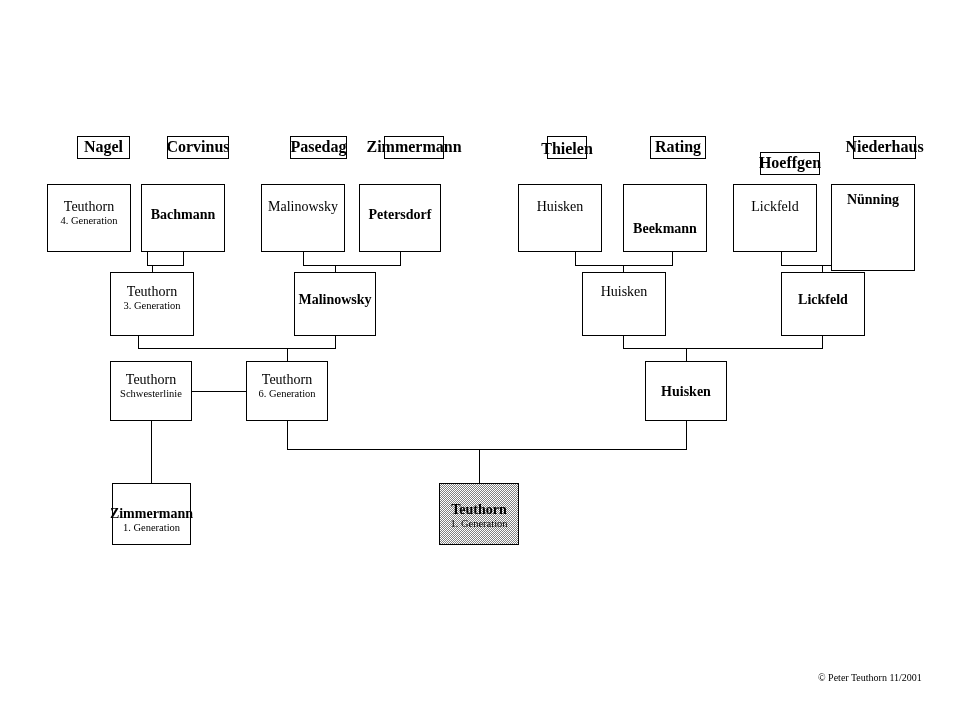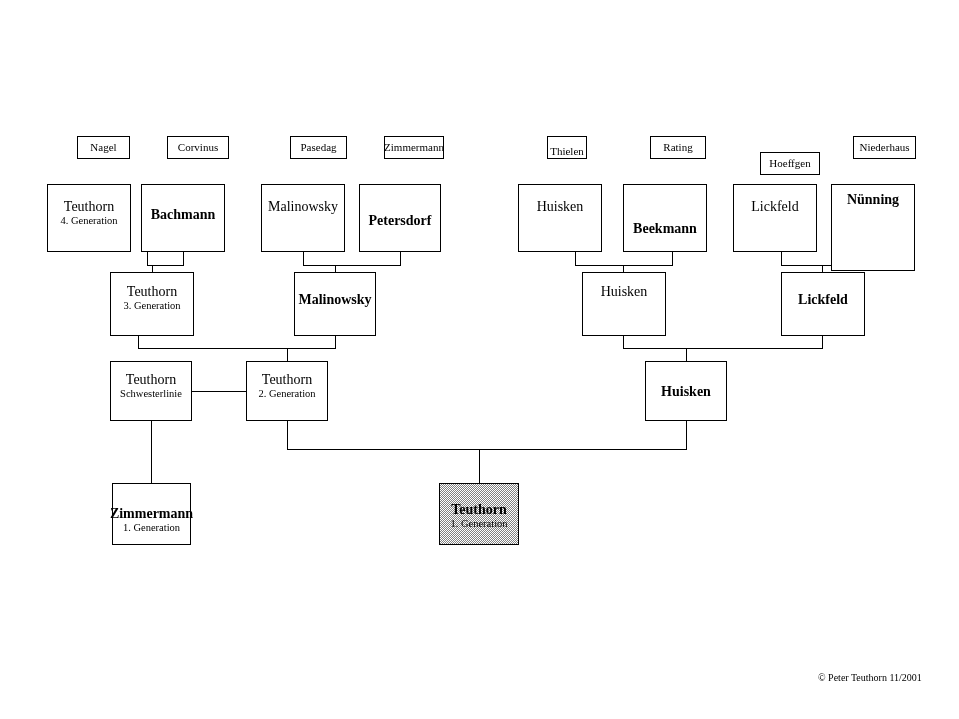--- a/index.html
+++ b/index.html
@@ -52,22 +52,22 @@
     white-space: nowrap;
     color: #000000;
     line-height: 1.05;
   }
 
   
   .tiny {
     justify-content: center;
   }
   .tiny .nm {
-    font-size: 11px;
-    font-weight: normal;
+    font-size: 16px;
+    font-weight: bold;
     font-family: "Liberation Serif", "DejaVu Serif", serif;
   }
 
   
   .gen .nm {
     font-size: 14px;
     font-family: "Liberation Serif", "DejaVu Serif", serif;
   }
   .gen .sub {
     font-size: 10.5px;
@@ -140,21 +140,21 @@
   <div class="node gen" style="left:47px;  top:184px; width:84px;  height:68px; padding-top:15px;">
     <span class="nm">Teuthorn</span>
     <span class="sub">4. Generation</span>
   </div>
   <div class="node gen bold" style="left:141px; top:184px; width:84px;  height:68px; padding-top:15px;">
     <span class="nm">Bachmann</span>
   </div>
   <div class="node gen" style="left:261px; top:184px; width:84px;  height:68px; padding-top:15px;">
     <span class="nm">Malinowsky</span>
   </div>
-  <div class="node gen bold" style="left:359px; top:184px; width:82px;  height:68px; padding-top:21px;">
+  <div class="node gen bold" style="left:359px; top:184px; width:82px;  height:68px; padding-top:15px;">
     <span class="nm">Petersdorf</span>
   </div>
   <div class="node gen" style="left:518px; top:184px; width:84px;  height:68px; padding-top:15px;">
     <span class="nm">Huisken</span>
   </div>
   <div class="node gen bold" style="left:623px; top:184px; width:84px;  height:68px; padding-top:15px;justify-content:center;">
     <span class="nm">Beekmann</span>
   </div>
   <div class="node gen" style="left:733px; top:184px; width:84px;  height:68px; padding-top:15px;">
     <span class="nm">Lickfeld</span>
@@ -176,21 +176,21 @@
   <div class="node gen bold" style="left:781px; top:272px; width:84px;  height:64px; padding-top:12px;">
     <span class="nm">Lickfeld</span>
   </div>
 
   <div class="node gen" style="left:110px; top:361px; width:82px;  height:60px; padding-top:11px;">
     <span class="nm">Teuthorn</span>
     <span class="sub">Schwesterlinie</span>
   </div>
   <div class="node gen" style="left:246px; top:361px; width:82px;  height:60px; padding-top:11px;">
     <span class="nm">Teuthorn</span>
-    <span class="sub">2. Generation</span>
+    <span class="sub">6. Generation</span>
   </div>
   <div class="node gen bold" style="left:645px; top:361px; width:82px;  height:60px; padding-top:15px;">
     <span class="nm">Huisken</span>
   </div>
 
   <div class="node gen bold" style="left:112px; top:483px; width:79px;  height:62px; padding-top:15px;">
     <span class="nm">Zimmermann</span>
     <span class="sub">1. Generation</span>
   </div>
   <div class="node gen bold dither" style="left:439px; top:483px; width:80px;  height:62px; padding-top:11px;">

